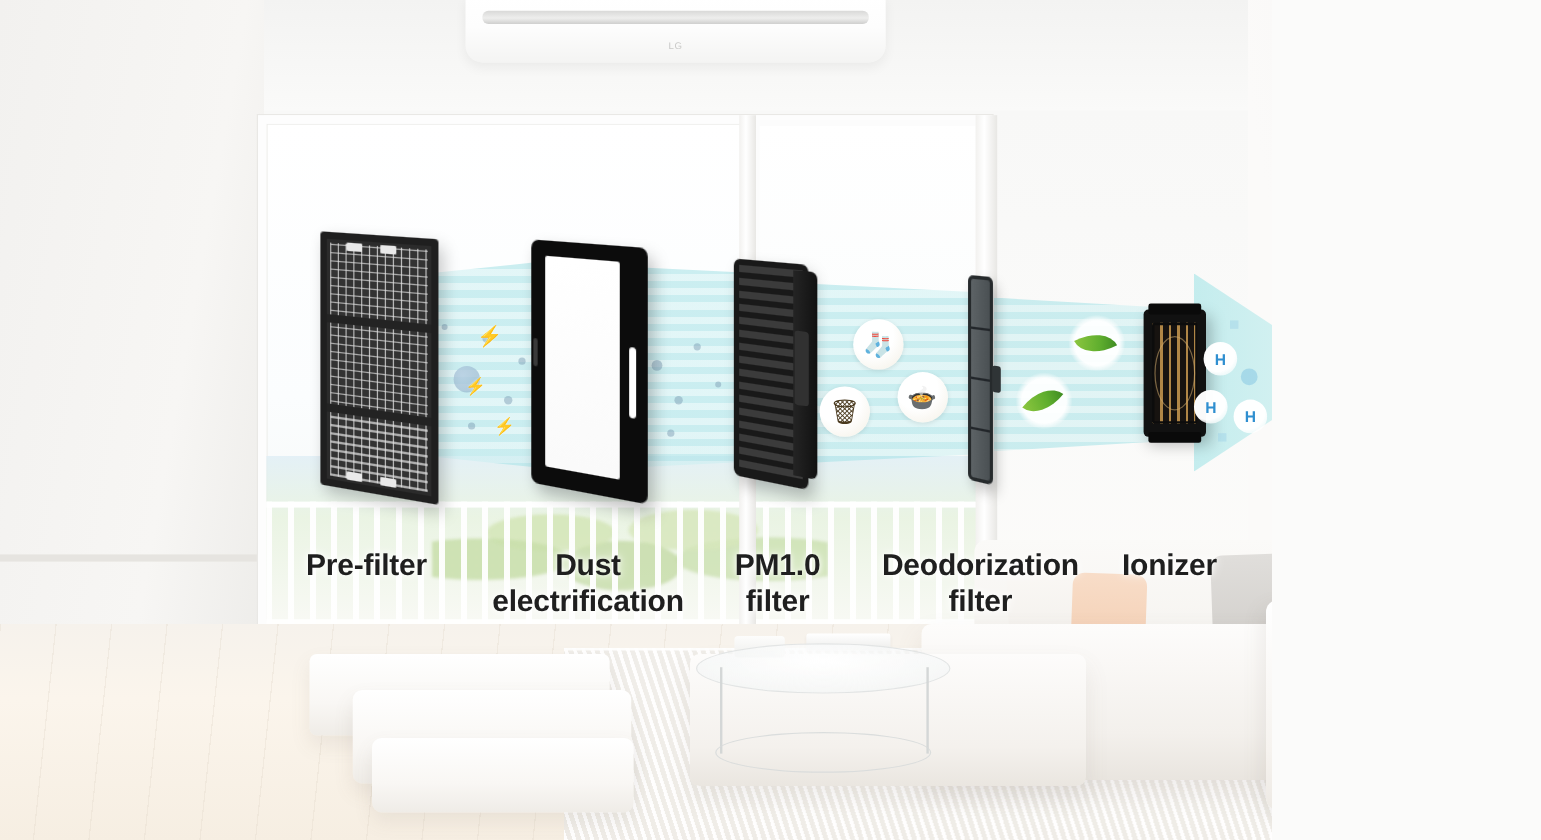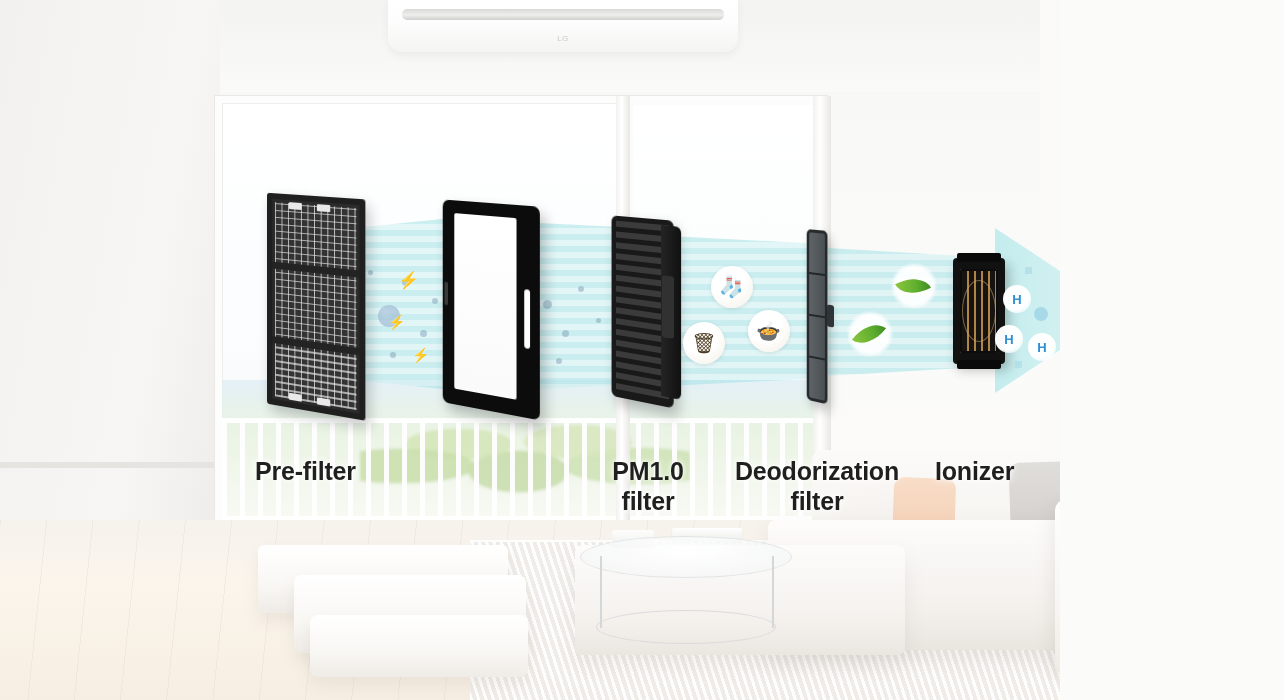--- a/index.html
+++ b/index.html
@@ -509,20 +509,22 @@
   <div class="ion-bubble" style="left:1076px; top:288px; width:36px; height:30px;">OH</div>
   <div class="ion-bubble" style="left:995px; top:325px; width:28px; height:28px;">H</div>
   <div class="ion-bubble" style="left:1028px; top:333px; width:28px; height:28px;">H</div>
   <div class="ion-dot" style="left:1034px; top:307px; width:14px; height:14px;"></div>
   <div class="ion-sq" style="left:1025px; top:267px; width:7px; height:7px;"></div>
   <div class="ion-sq" style="left:1070px; top:320px; width:8px; height:8px;"></div>
   <div class="ion-sq" style="left:1015px; top:361px; width:7px; height:7px;"></div>
 
   <div class="labels">
     <div class="label lb0">Pre-filter</div>
+    <div class="label lb1">Dust
+electrification</div>
     <div class="label lb2">PM1.0
 filter</div>
     <div class="label lb3">Deodorization
 filter</div>
     <div class="label lb4">Ionizer</div>
   </div>
 
   <div class="lg-logo">
     <div class="lg-mark">
       <div class="face"></div>

